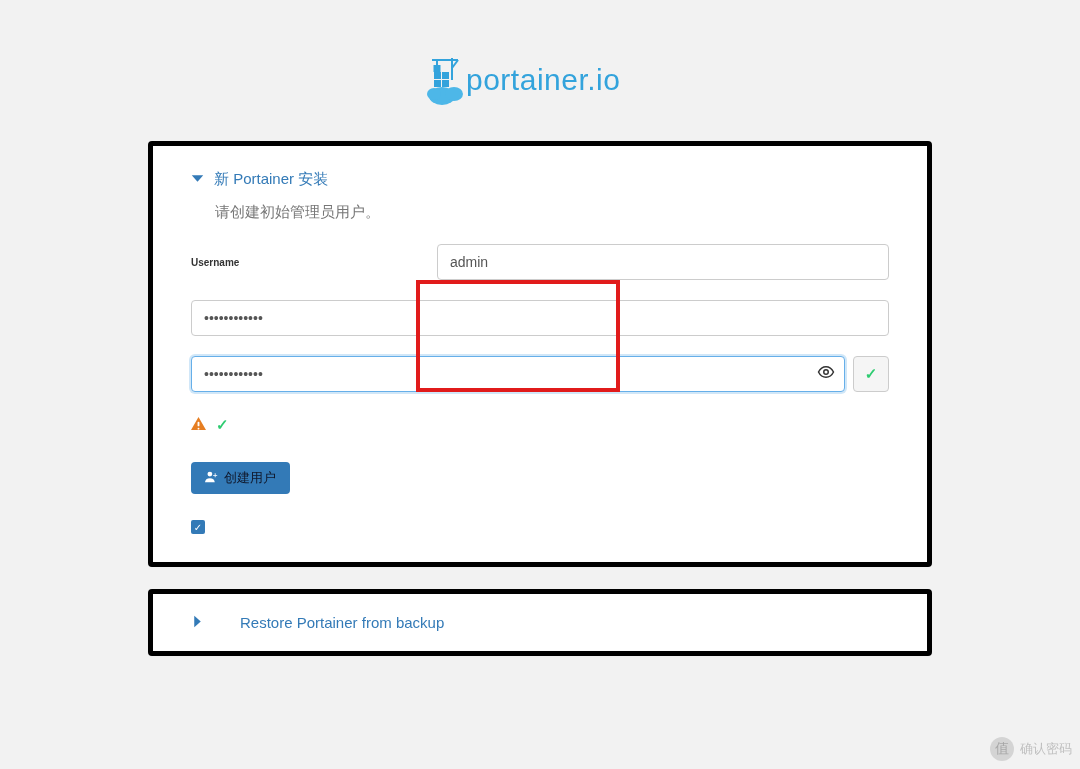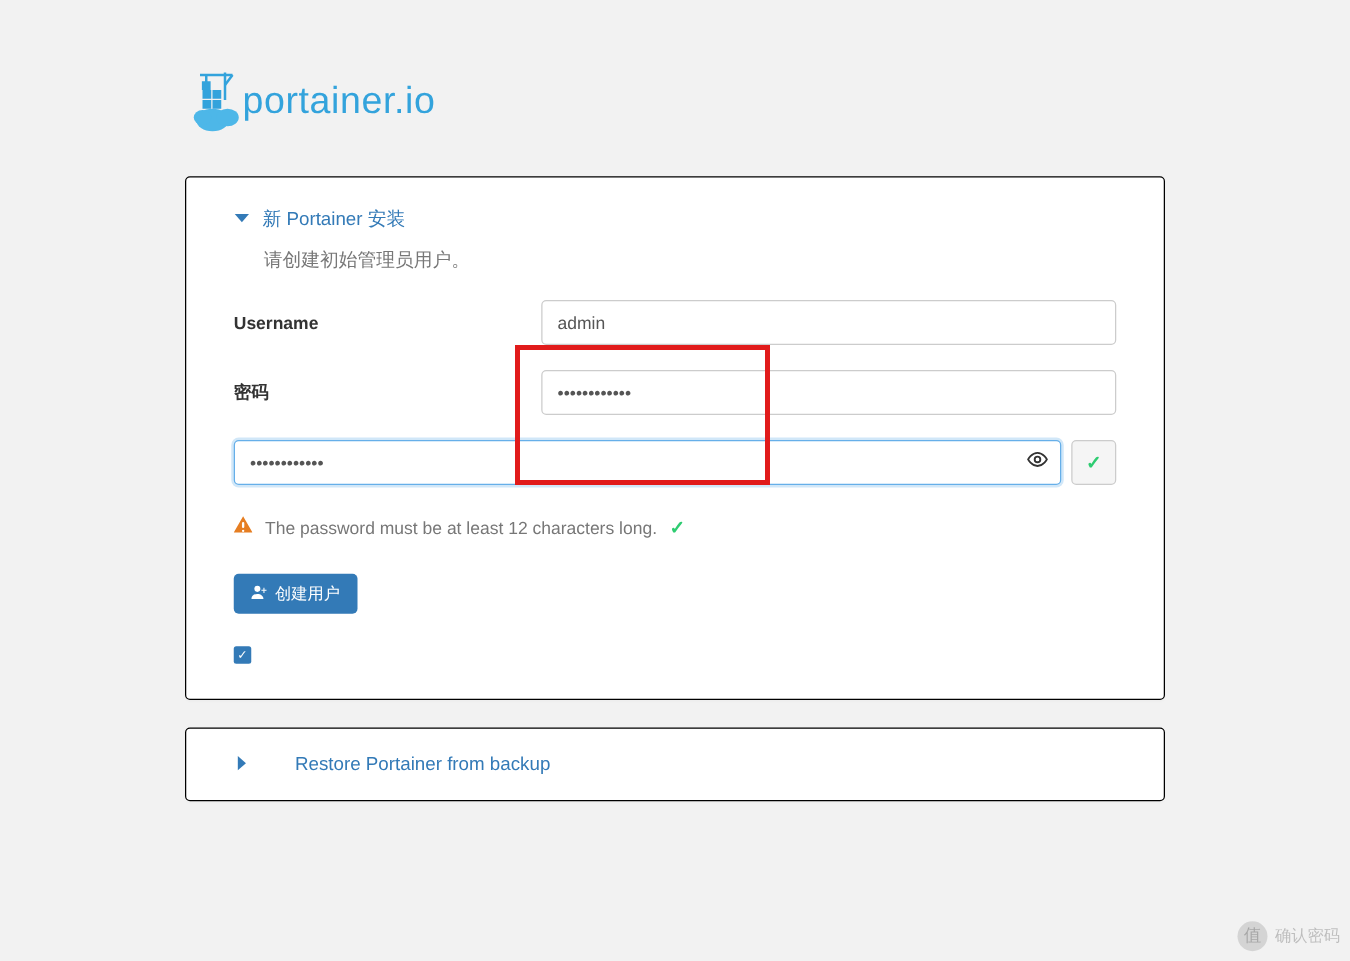--- a/index.html
+++ b/index.html
@@ -9,29 +9,29 @@
     background: #f2f2f2;
     font-family: -apple-system, BlinkMacSystemFont, "Segoe UI", Arial, sans-serif;
     font-size: 14px;
     color: #333;
     position: relative;
   }
   .page {
     padding: 50px 148px 0 148px;
   }
   .logo {
-    text-align: left;
+    text-align: center;
     margin-bottom: 30px;
   }
   .logo svg { display: inline-block; }
 
   .panel {
     background: #fff;
     border-radius: 4px;
-    border: 1px solid #000000;
+    border: 5px solid #000000;
     margin-bottom: 22px;
     padding: 24px 38px;
     box-shadow: 0 1px 2px rgba(0,0,0,0.02);
   }
   .section-header {
     display: flex;
     align-items: center;
     gap: 10px;
     color: #337ab7;
     font-size: 15px;
@@ -49,21 +49,21 @@
   .form-row {
     display: flex;
     align-items: center;
     margin-bottom: 20px;
     position: relative;
   }
   .form-label {
     width: 246px;
     padding-left: 0px;
     padding-right: 10px;
-    font-size: 14px;
+    font-size: 10px;
     color: #333;
     font-weight: 700;
   }
   .form-input-wrap {
     flex: 1;
     position: relative;
     display: flex;
     align-items: flex-start;
     gap: 8px;
   }
@@ -118,21 +118,21 @@
     color: #777;
   }
   .hint-row .warn { color: #e67e22; font-size: 15px; }
   .hint-row .ok   { color: #2ecc71; font-size: 15px; font-weight: 700; }
 
   .btn {
     display: inline-flex;
     align-items: center;
     gap: 6px;
     background: #337ab7;
-    color: #ffffff;
+    color: #0f172a;
     border: none;
     border-radius: 4px;
     padding: 7px 14px;
     font-size: 13px;
     cursor: pointer;
   }
 
   .stats-row {
     margin-top: 26px;
     font-size: 13px;
@@ -224,21 +224,20 @@
     
     <div class="form-row">
       <div class="form-label">Username</div>
       <div class="form-input-wrap">
         <input type="text" value="admin" style="">
       </div>
     </div>
 
     
     <div class="form-row">
-      <div class="form-label">密码</div>
       <div class="form-input-wrap">
         <input type="password" value="••••••••••••" style="">
       </div>
     </div>
 
     
     <div class="form-row" style="margin-bottom:0;">
       <div class="form-input-wrap">
         <div class="pw-input-container">
           <input type="password" style="border-color: rgb(102, 175, 233); box-shadow: rgba(102, 175, 233, 0.3) 0px 0px 0px 2px;" value="••••••••••••">
@@ -258,21 +257,20 @@
       <div class="highlight-box" style="left:225px; top:-112px; width:204px; height:112px;"></div>
     </div>
 
     
     <div class="hint-row">
       <span class="warn">
         <svg width="15" height="15" viewBox="0 0 16 16">
             <path fill="#e67e22" d="M8 1L0 15h16L8 1zm0 5a1 1 0 011 1v3a1 1 0 01-2 0V7a1 1 0 011-1zm0 6.5a1 1 0 110 2 1 1 0 010-2z"></path>
           </svg>
       </span>
-      <span>The password must be at least 12 characters long.</span>
       <span class="ok">✓</span>
     </div>
 
     
     <button class="btn">
       <span>
         <svg width="13" height="13" viewBox="0 0 16 16" fill="#fff">
             <circle cx="6" cy="5" r="3"></circle>
             <path d="M0 15c0-3 2.5-5 6-5s6 2 6 5H0z"></path>
             <path d="M12 4h1v2h2v1h-2v2h-1V7h-2V6h2z"></path>

